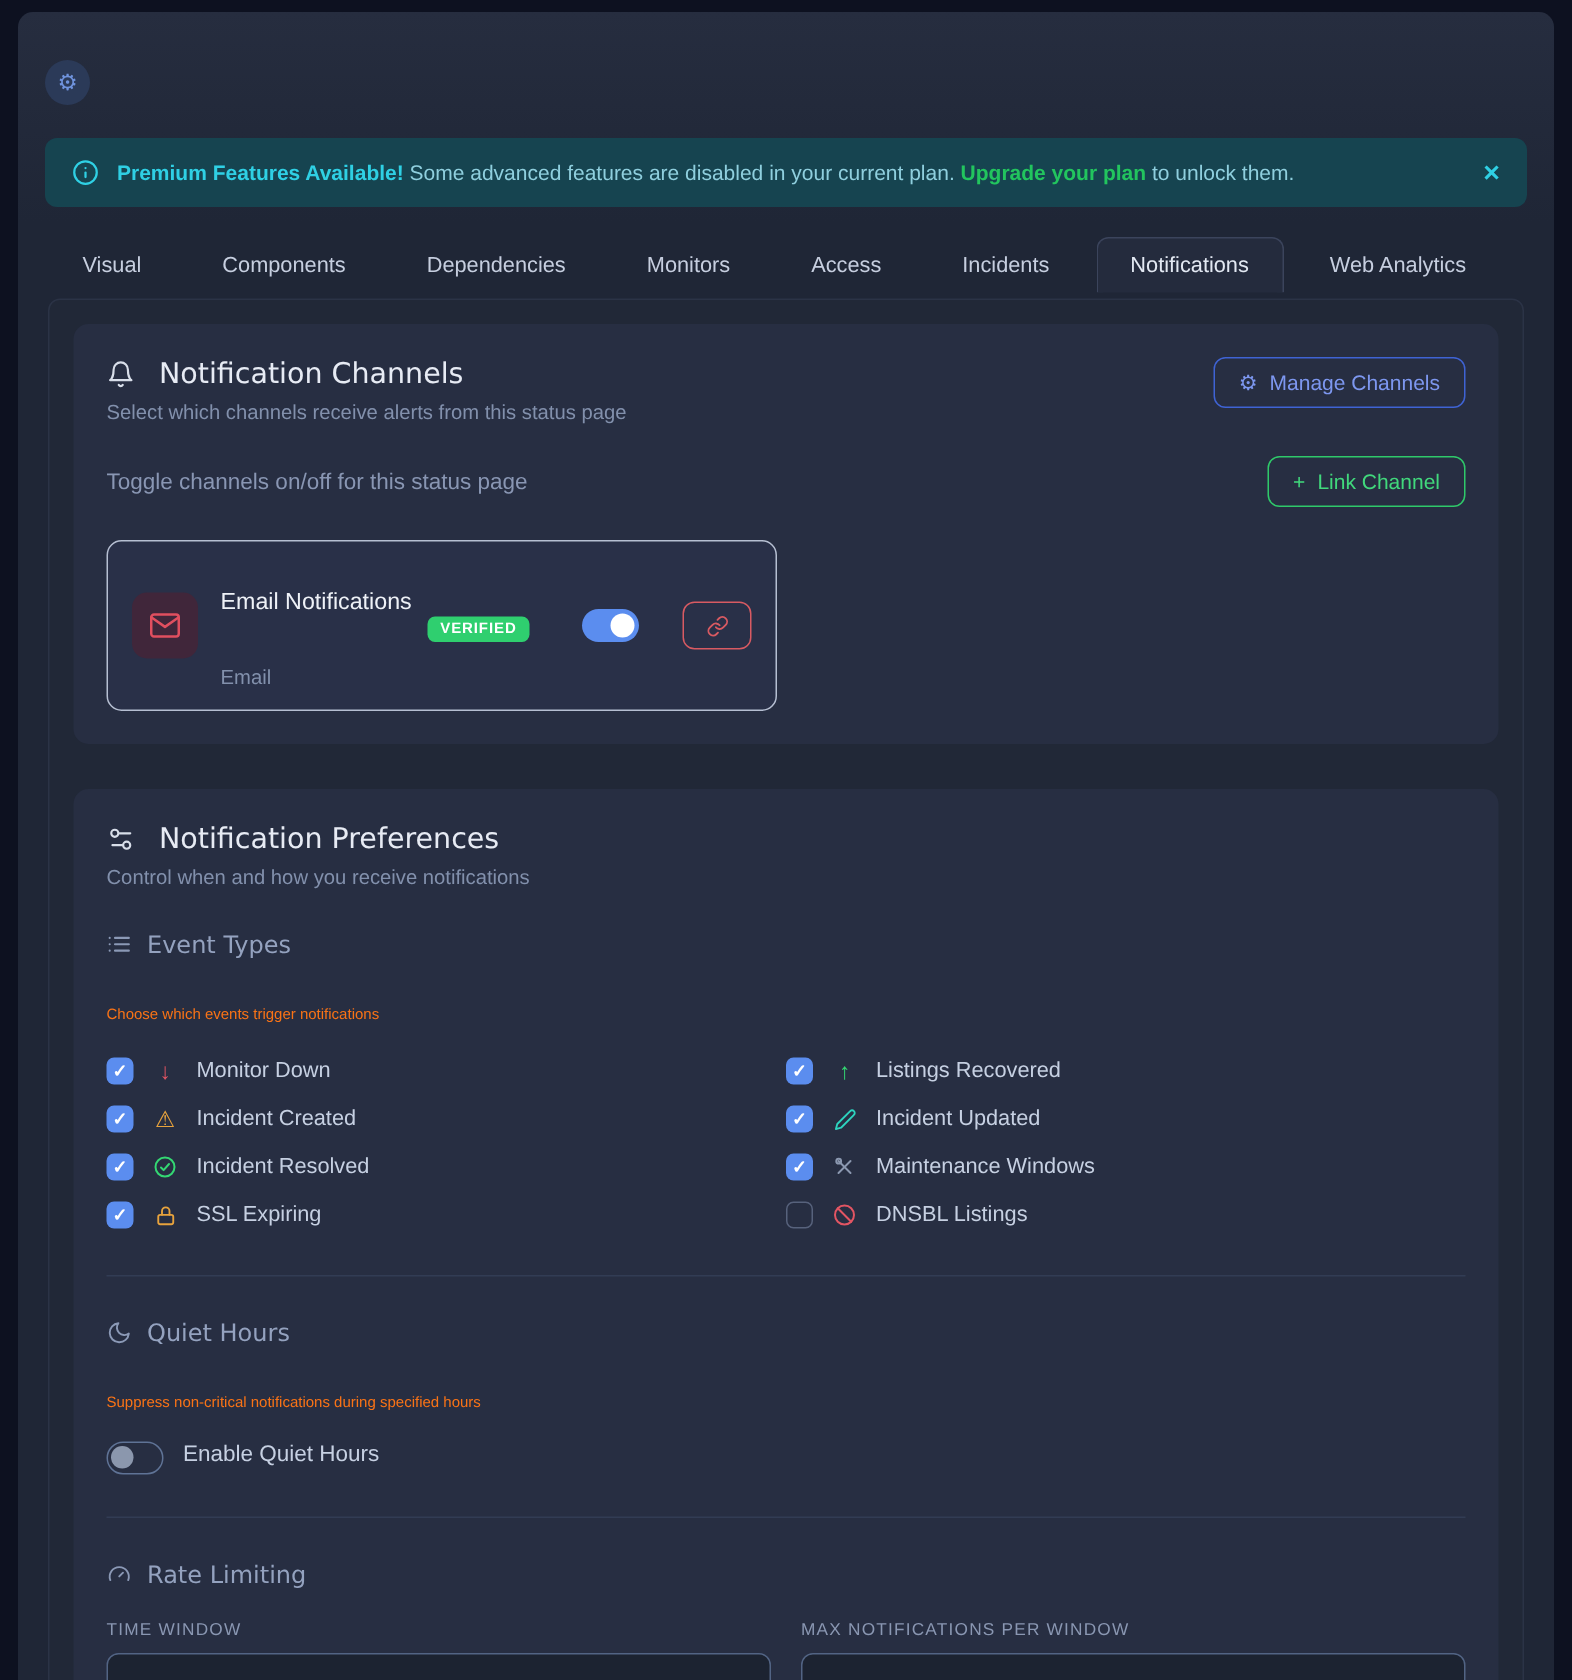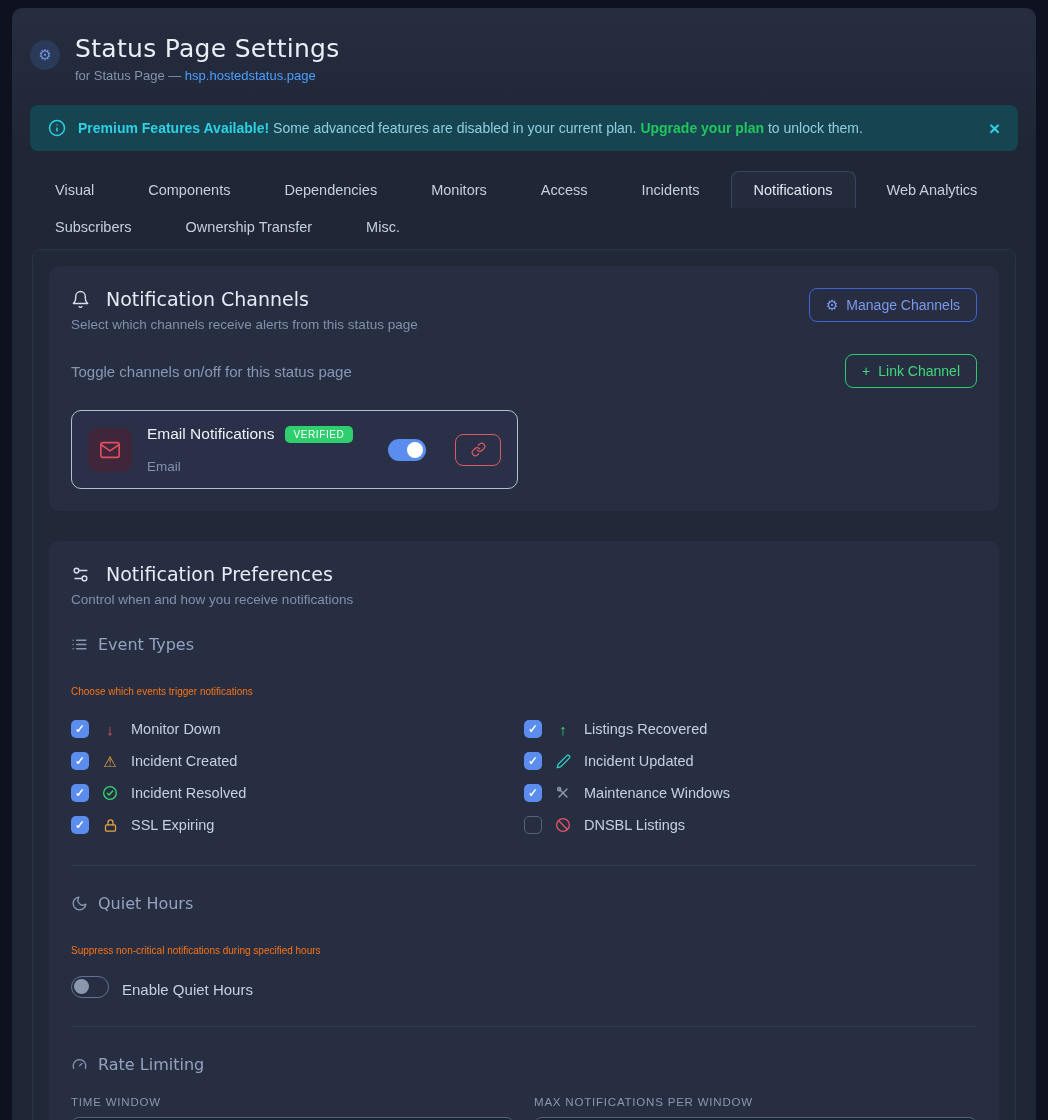--- a/index.html
+++ b/index.html
@@ -52,22 +52,22 @@
   .chan-row { display:flex; justify-content:space-between; align-items:center; margin-top:22px; }
   .hint { font-size:15px; color:#8996b3; }
 
   .chan-card { margin-top:22px; width:447px; background:#293048; border:1px solid #b6bfd2;
                border-radius:10px; padding:14px 16px; display:flex; align-items:center; gap:15px; }
   .mail-box { width:44px; height:44px; border-radius:10px; background:#40263a; color:#e04f5f;
               display:flex; align-items:center; justify-content:center; flex-shrink:0; }
   .chan-info { display:flex; flex-direction:column; gap:16px; }
   .chan-name-row { display:flex; align-items:center; gap:10px; }
   .chan-name { font-size:15.5px; color:#eef1f7; }
-  .vbadge { background:#2fcf6f; color:#fff; font-size:10px; font-weight:normal; letter-spacing:.6px;
-            padding:3px 9px; border-radius:5px; }
+  .vbadge { background:#2fcf6f; color:#fff; font-size:10px; font-weight:bold; letter-spacing:.6px;
+            padding:3px 9px; border-radius:5px;margin-top:36px; }
   .chan-type { font-size:13.5px; color:#8290ac; }
 
   .toggle { width:38px; height:22px; border-radius:11px; position:relative; cursor:pointer; flex-shrink:0; }
   .toggle.on { background:#5b8def; }
   .toggle.on .knob { position:absolute; right:3px; top:3px; width:16px; height:16px; border-radius:50%; background:#fff; }
   .toggle.off { background:transparent; border:1.5px solid #5f7396; }
   .toggle.off .knob { position:absolute; left:2px; top:2px; width:15px; height:15px; border-radius:50%; background:#8b97ad; }
   .chan-toggle { margin-left:auto; }
   .link-btn { width:46px; height:32px; border:1px solid #d85a62; border-radius:8px; color:#d85a62;
               display:flex; align-items:center; justify-content:center; margin-left:14px; cursor:pointer; flex-shrink:0; }
@@ -82,21 +82,21 @@
   .evt { display:flex; align-items:center; gap:12px; height:24px; cursor:pointer; }
   .cb { width:18px; height:18px; border-radius:5px; display:flex; align-items:center; justify-content:center; flex-shrink:0; }
   .cb.checked { background:#5b8def; }
   .cb.checked .tick { color:#fff; font-size:12px; font-weight:bold; line-height:1; }
   .cb.unchecked { border:1.5px solid #57627c; background:transparent; }
   .evt-ic { width:18px; display:flex; justify-content:center; font-size:15px; line-height:1; }
   .evt-label { font-size:14.5px; color:#c6d0e2; }
 
   .divider { height:1px; background:#323c54; margin-top:28px; }
 
-  .qh-toggle-row { display:flex; align-items:flex-end; gap:13px; margin-top:20px; }
+  .qh-toggle-row { display:flex; align-items:flex-start; gap:13px; margin-top:20px; }
   .qh-label { font-size:15px; color:#c6d0e2; }
 
   .form { display:flex; gap:20px; margin-top:22px; }
   .form-col { flex:1; }
   .flabel { font-size:11.5px; letter-spacing:.8px; color:#8a97b2; margin-bottom:9px; }
   .field { height:40px; background:#1c2331; border:1px solid #526484; border-radius:8px;
            display:flex; align-items:center; padding:0 13px; color:#ccd5e8; font-size:15px; }
   .select-field { justify-content:space-between; cursor:pointer; }
   .num-field { justify-content:space-between; }
 
@@ -104,26 +104,20 @@
 </style>
 </head>
 <body>
 
 <div class="app">
 
   <div class="hdr">
     <div class="hdr-badge">
         <span>⚙</span>
       </div>
-    <div>
-      <div class="hdr-title">Status Page Settings</div>
-      <div class="hdr-sub">
-        <span>for Status Page — </span><a href="#">hsp.hostedstatus.page</a>
-      </div>
-    </div>
   </div>
 
   <div class="banner">
     <span class="ic">
       <svg width="18" height="18" viewBox="0 0 24 24" fill="none" stroke="currentColor" stroke-width="2" stroke-linecap="round">
           <circle cx="12" cy="12" r="10"></circle>
           <line x1="12" y1="16" x2="12" y2="12"></line>
           <line x1="12" y1="8" x2="12.01" y2="8"></line>
         </svg>
     </span>
@@ -137,25 +131,20 @@
     <div class="tabs-row">
       <div class="tab">Visual</div>
       <div class="tab">Components</div>
       <div class="tab">Dependencies</div>
       <div class="tab">Monitors</div>
       <div class="tab">Access</div>
       <div class="tab">Incidents</div>
       <div class="tab active">Notifications</div>
       <div class="tab">Web Analytics</div>
     </div>
-    <div class="tabs-row">
-      <div class="tab">Subscribers</div>
-      <div class="tab">Ownership Transfer</div>
-      <div class="tab">Misc.</div>
-    </div>
   </div>
 
   <div class="panel">
 
     <div class="card">
       <div class="card-head">
         <div>
           <div class="sec-title">
             <span class="ic">
               <svg width="19" height="19" viewBox="0 0 24 24" fill="none" stroke="currentColor" stroke-width="1.8" stroke-linecap="round" stroke-linejoin="round">

